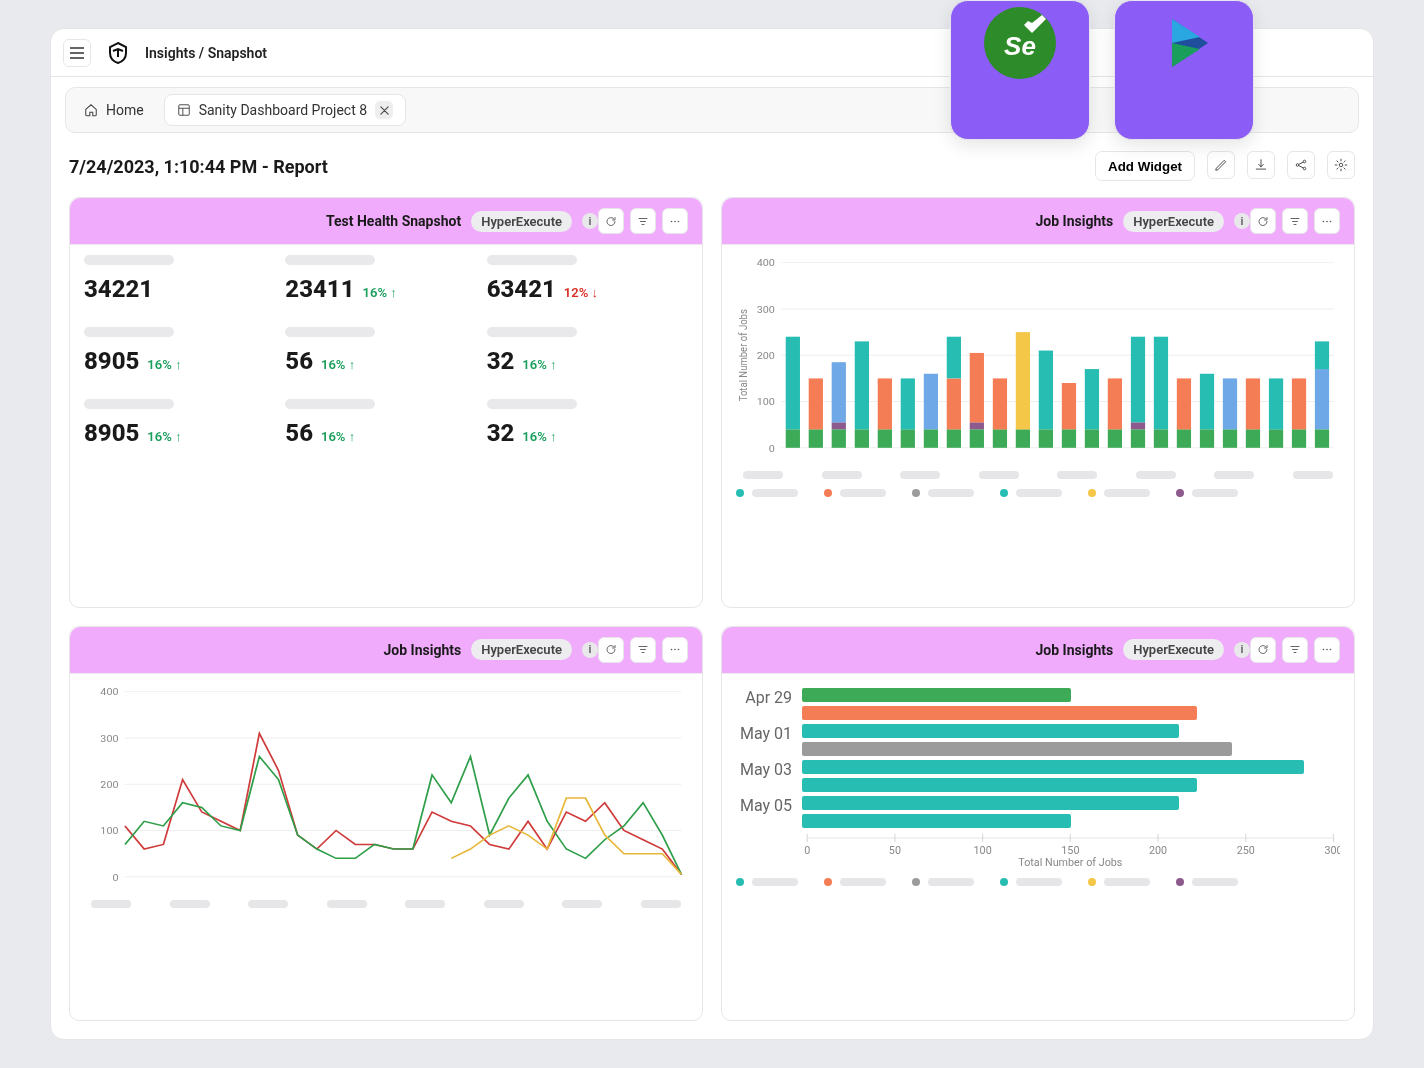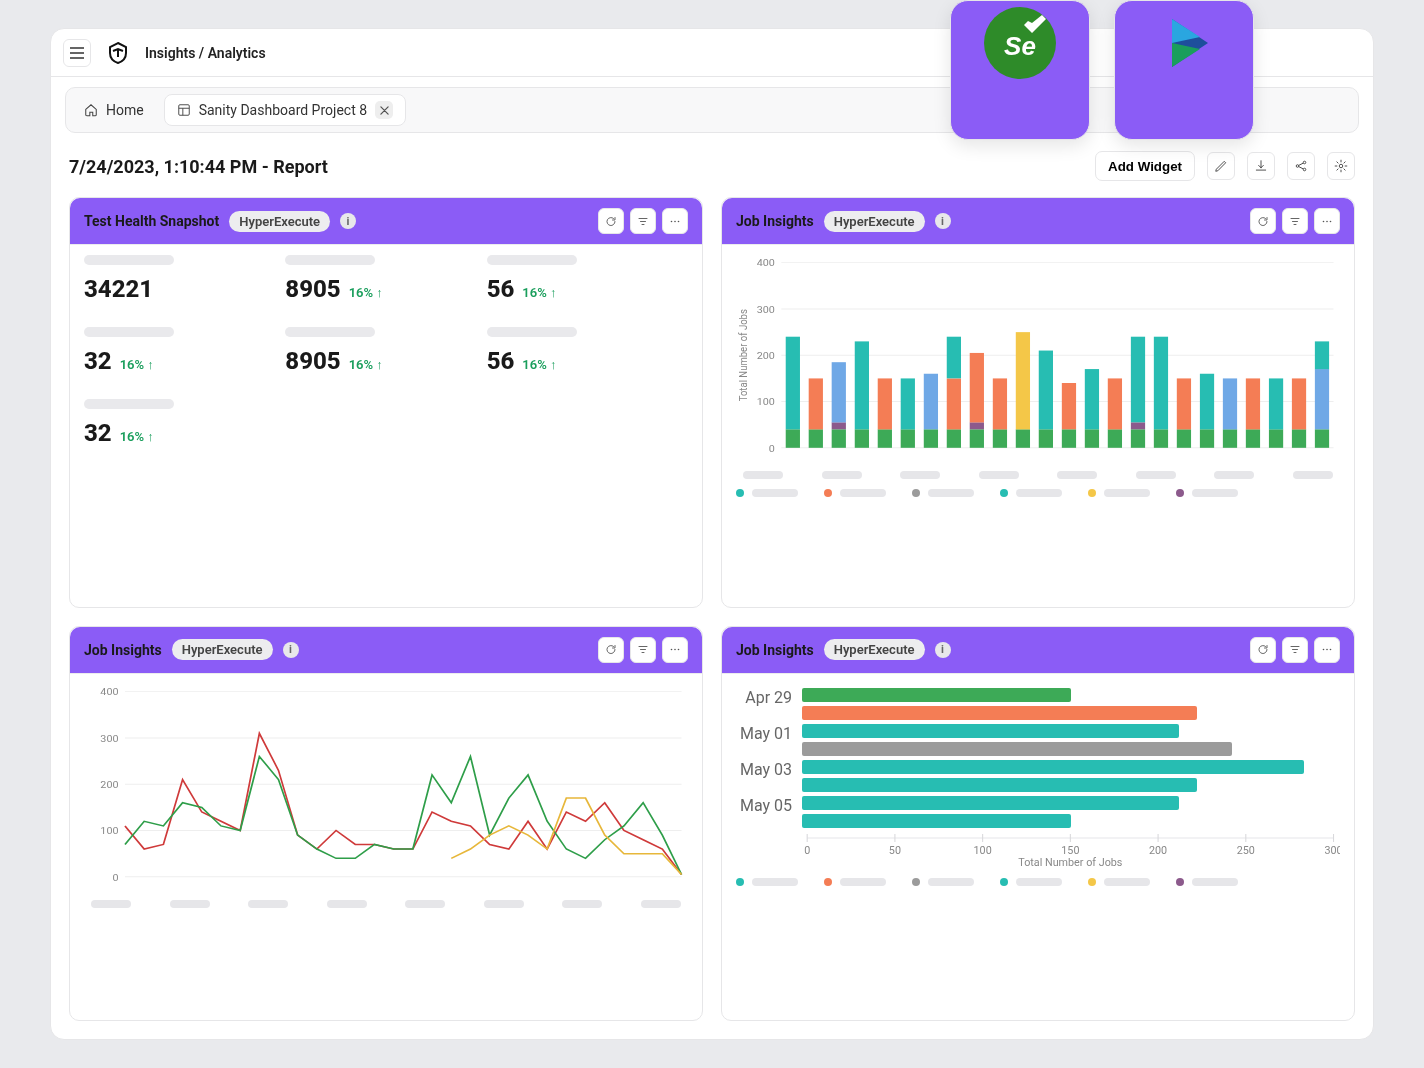--- a/index.html
+++ b/index.html
@@ -65,38 +65,38 @@
   .close-pill {
     width: 18px; height: 18px; border-radius: 5px; background: #EEE;
     display:inline-flex; align-items:center; justify-content:center; font-size:11px; color:#555;
   }
   
   .titlerow {
     display:flex; align-items:center; justify-content:space-between;
     padding: 18px 18px 8px 18px;
   }
   .title { font-size: 18px; font-weight: 700; }
-  .actions { display:flex; gap:12px;align-items:center; }
+  .actions { display:flex; gap:12px; }
   .btn {
     height: 30px; padding: 0 12px; border:1px solid var(--border);
     border-radius: 7px; background:#fff; font-weight:600; cursor:pointer;
   }
   
   .grid {
     display:grid; grid-template-columns: 1fr 1fr; gap: 18px;
     padding: 8px 18px 18px 18px; flex:1; overflow:auto;
   }
   .panel {
     border:1px solid var(--border); border-radius: 10px; background: var(--bg-panel);
     display:flex; flex-direction:column; min-height: 300px;
   }
   .panel-head {
-    display:flex; align-items:center; justify-content:space-between;
+    display:flex; align-items:center; justify-content:flex-end;
     padding: 10px 14px; border-bottom:1px solid var(--border-light);
-    background: #8b5cf6; border-radius: 10px 10px 0 0;
+    background: #f0abfc; border-radius: 10px 10px 0 0;
   }
   .panel-title { display:flex; align-items:center; gap:10px; font-weight:700; }
   .pill {
     background: var(--pill); color:#444; font-size:13px; font-weight:600;
     padding: 3px 10px; border-radius: 999px;
   }
   .info-dot {
     width:16px; height:16px; border-radius:50%; background:#E8E8EA; color:#666;
     display:inline-flex; align-items:center; justify-content:center; font-size:11px;
   }
@@ -142,21 +142,21 @@
         <svg width="14" height="12" viewBox="0 0 14 12">
             <path d="M0 1h14M0 6h14M0 11h14" stroke="#333" stroke-width="1.6" stroke-linecap="round"></path>
           </svg>
       </button>
       <span class="logo">
         <svg width="24" height="24" viewBox="0 0 24 24">
             <path d="M12 2l8 4v6c0 5-3.5 8.5-8 10-4.5-1.5-8-5-8-10V6l8-4z" fill="none" stroke="#111" stroke-width="2"></path>
             <path d="M7 10l5-2 5 2M12 8v8" stroke="#111" stroke-width="2" fill="none"></path>
           </svg>
       </span>
-      <div class="breadcrumb">Insights / Analytics</div>
+      <div class="breadcrumb">Insights / Snapshot</div>
     </div>
 
     <div class="tabsrow">
       <div class="tabs">
         <div class="tab">
           <svg width="14" height="14" viewBox="0 0 24 24">
               <path d="M3 11l9-8 9 8v9a2 2 0 0 1-2 2h-4v-6H10v6H5a2 2 0 0 1-2-2z" fill="none" stroke="#444" stroke-width="1.8"></path>
             </svg>
           <span>Home</span>
         </div>
@@ -231,20 +231,22 @@
                   <circle cx="5" cy="12" r="1.6" fill="#555"></circle>
                   <circle cx="12" cy="12" r="1.6" fill="#555"></circle>
                   <circle cx="19" cy="12" r="1.6" fill="#555"></circle>
                 </svg>
               </button>
           </div>
         </div>
         <div class="panel-body">
           <div class="kpi-grid" id="kpiGrid">
               <div class="kpi"><div class="skel"></div><span class="val">34221</span></div>
+              <div class="kpi"><div class="skel"></div><span class="val">23411</span><span class="delta up">16% ↑</span></div>
+              <div class="kpi"><div class="skel"></div><span class="val">63421</span><span class="delta down">12% ↓</span></div>
               <div class="kpi"><div class="skel"></div><span class="val">8905</span><span class="delta up">16% ↑</span></div>
               <div class="kpi"><div class="skel"></div><span class="val">56</span><span class="delta up">16% ↑</span></div>
               <div class="kpi"><div class="skel"></div><span class="val">32</span><span class="delta up">16% ↑</span></div>
               <div class="kpi"><div class="skel"></div><span class="val">8905</span><span class="delta up">16% ↑</span></div>
               <div class="kpi"><div class="skel"></div><span class="val">56</span><span class="delta up">16% ↑</span></div>
               <div class="kpi"><div class="skel"></div><span class="val">32</span><span class="delta up">16% ↑</span></div>
             </div>
         </div>
       </div>
 

